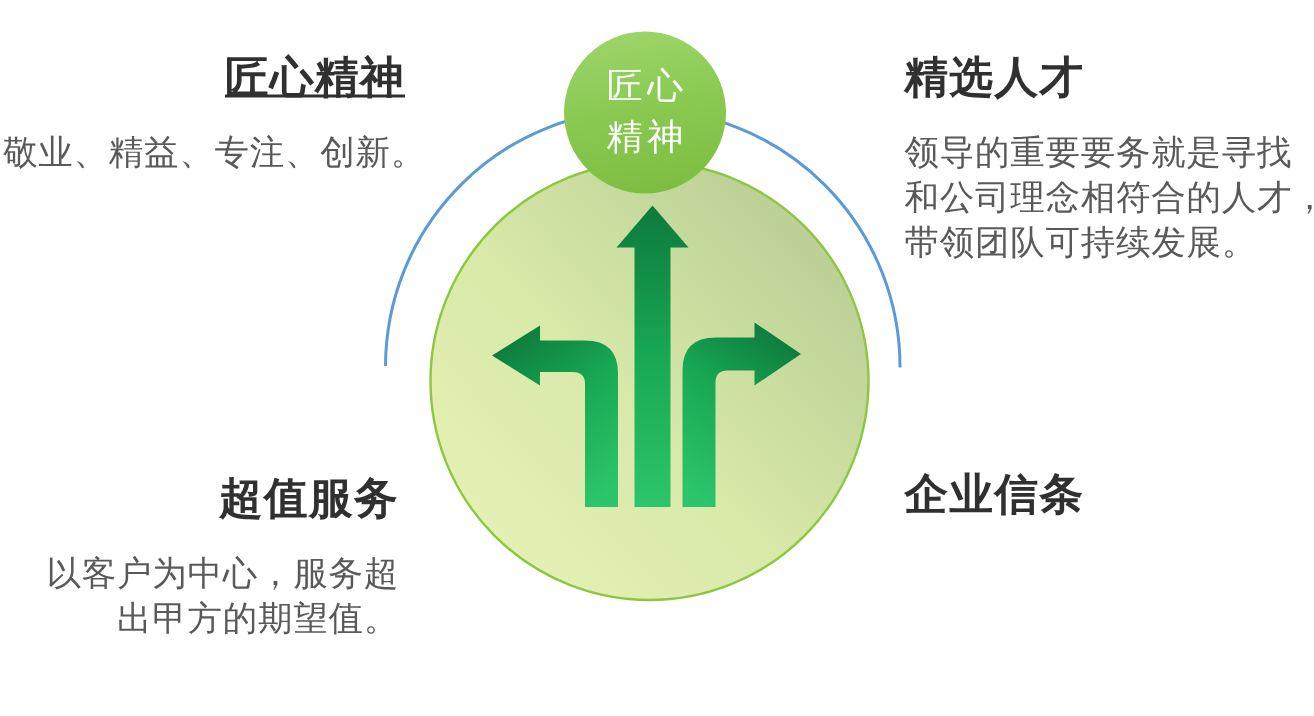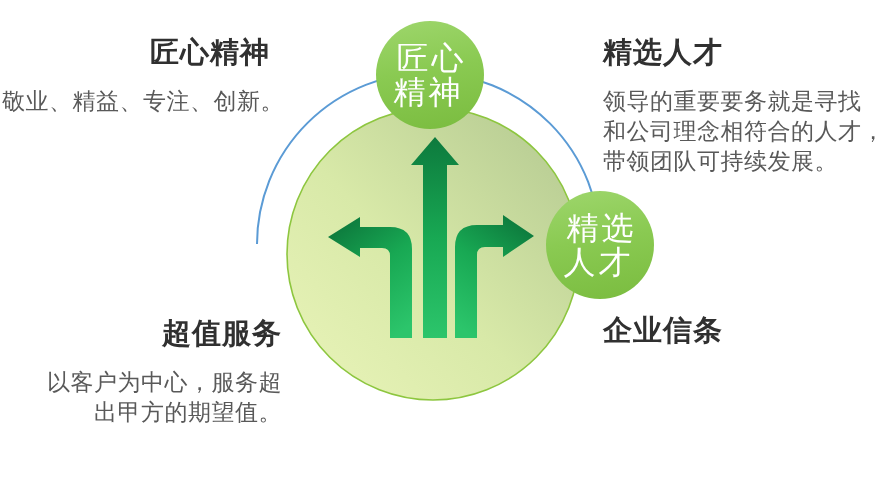--- a/index.html
+++ b/index.html
@@ -17,24 +17,24 @@
     width:108px;height:108px;
     border-radius:50%;
     background:linear-gradient(170deg,#9ed66c 0%,#8aca52 45%,#7abc3f 100%);
     display:flex;align-items:center;justify-content:center;
   }
   .node-top{left:376px;top:21px;}
   .node-left{left:203px;top:190px;}
   .node-right{left:546px;top:191px;}
   .node-label{
     color:#ffffff;
-    font-size:32px;
+    font-size:24px;
     line-height:34px;
     letter-spacing:3px;
-    text-align:left;
+    text-align:right;
     white-space:pre-line;
     text-indent:3px;
   }
   
   .section{position:absolute;}
   .sec-title{
     font-size:29px;
     font-weight:bold;
     color:#303030;
     line-height:36px;
@@ -42,23 +42,23 @@
   }
   .sec-body{
     font-size:23px;
     color:#595959;
     line-height:30px;
     margin-top:16px;
     letter-spacing:0.5px;
     white-space:pre;
   }
   .sec-top-left{left:0;top:34px;width:284px;text-align:right;}
-  .sec-top-left .sec-title{margin-right:14px;}
+  .sec-top-left .sec-title{margin-right:14px;text-decoration:underline;}
   .sec-top-right{left:603px;top:34px;width:273px;text-align:left;}
-  .sec-bottom-left{left:16px;top:315px;width:266px;text-align:right;}
+  .sec-bottom-left{left:0;top:315px;width:266px;text-align:right;}
   .sec-bottom-right{left:603px;top:312px;width:273px;text-align:left;}
 </style>
 </head>
 <body>
 
 <div class="stage">
 
   <svg class="layer-svg" width="876" height="477" viewBox="0 0 876 477">
     <defs>
       <linearGradient id="gradMain" gradientUnits="userSpaceOnUse" x1="300" y1="390" x2="570" y2="130">
@@ -94,24 +94,20 @@
       <path d="M328,237 L360,217 L360,227 L390,227 Q412,227 412,249 L412,338 L390,338 L390,256 Q390,248 382,248 L360,248 L360,257 Z" fill="url(#gradLeft)"></path>
 
       <path d="M534,236 L503,215 L503,225 L477,225 Q455,225 455,247 L455,338 L477,338 L477,255 Q477,247 485,247 L503,247 L503,257 Z" fill="url(#gradRight)"></path>
     </g>
   </svg>
 
   <div class="node node-top">
     <span class="node-label">匠心
 精神</span>
   </div>
-  <div class="node node-right">
-    <span class="node-label">精选
-人才</span>
-  </div>
 
   <div class="section sec-top-left">
     <div class="sec-title">匠心精神</div>
     <div class="sec-body">敬业、精益、专注、创新。</div>
   </div>
 
   <div class="section sec-top-right">
     <div class="sec-title">精选人才</div>
     <div class="sec-body">领导的重要要务就是寻找
 和公司理念相符合的人才，

